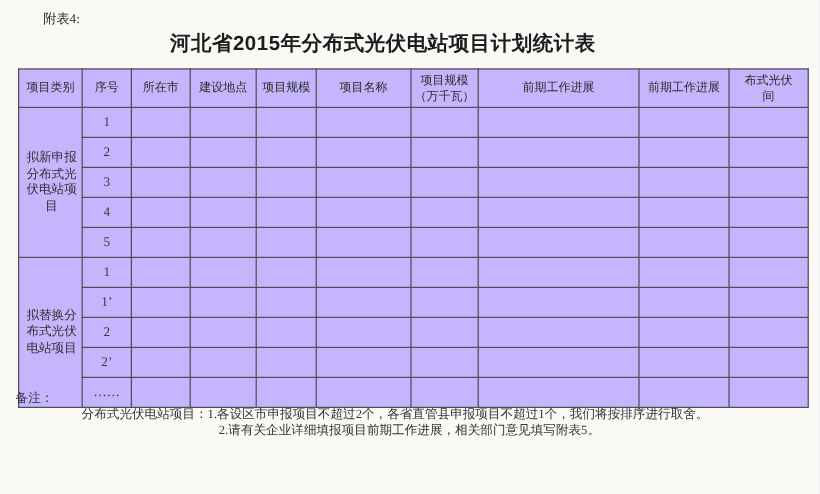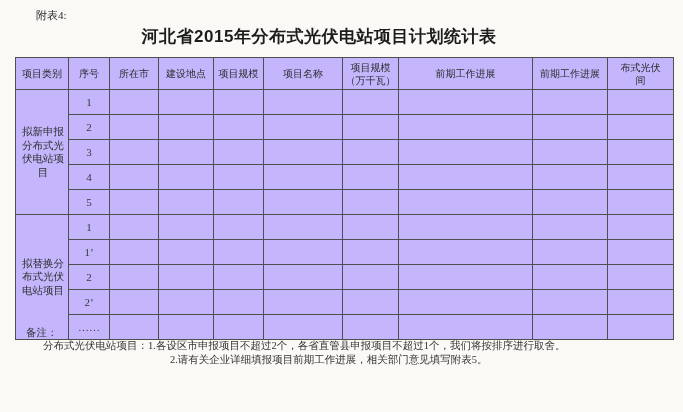--- a/index.html
+++ b/index.html
@@ -41,22 +41,22 @@
   td.cat {
     font-size:10.5px; line-height:13.5px; white-space:pre-line;
     text-align:center; padding-left:4px; color:#303030;
   }
   td.serial { color:#3a3a3a; }
   .notes {
     position:absolute; left:13px; top:326px;
     font-size:10.5px; line-height:13.4px; color:#333;
     white-space:nowrap;
   }
-  .notes .l0 { margin-left:13px; }
-  .notes .l1 { margin-left:30px; }
+  .notes .l0 { margin-left:0; }
+  .notes .l1 { margin-left:55px; }
   .notes .l2 { margin-left:79px;text-align:center; }
   .notes .l3 { margin-left:32px; }
 </style>
 </head>
 <body>
 
 <div class="page">
 
   <div class="appendix">附表4:</div>
 

